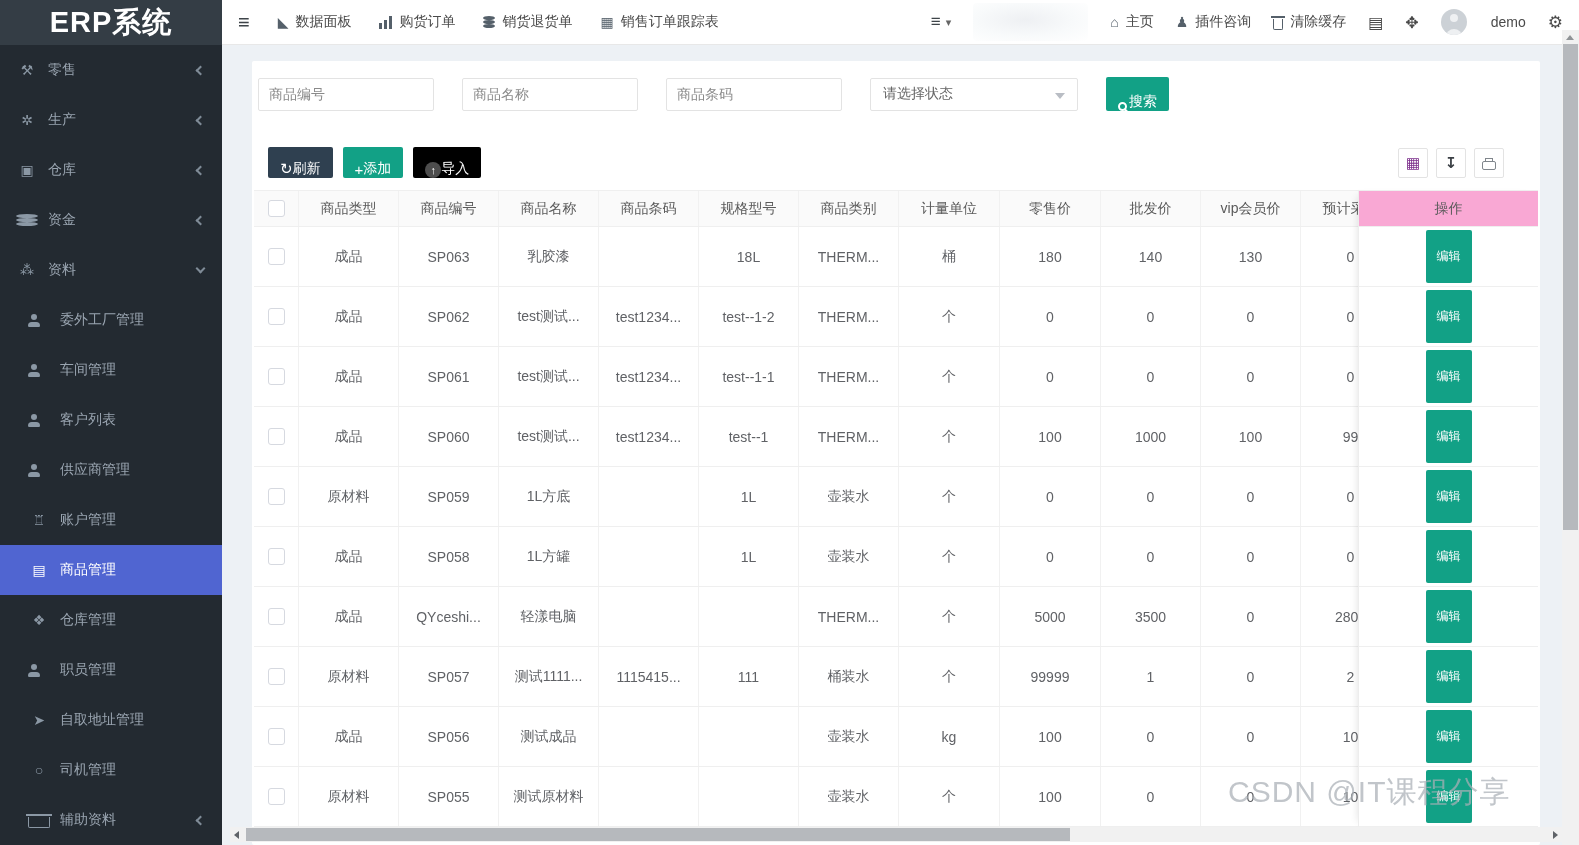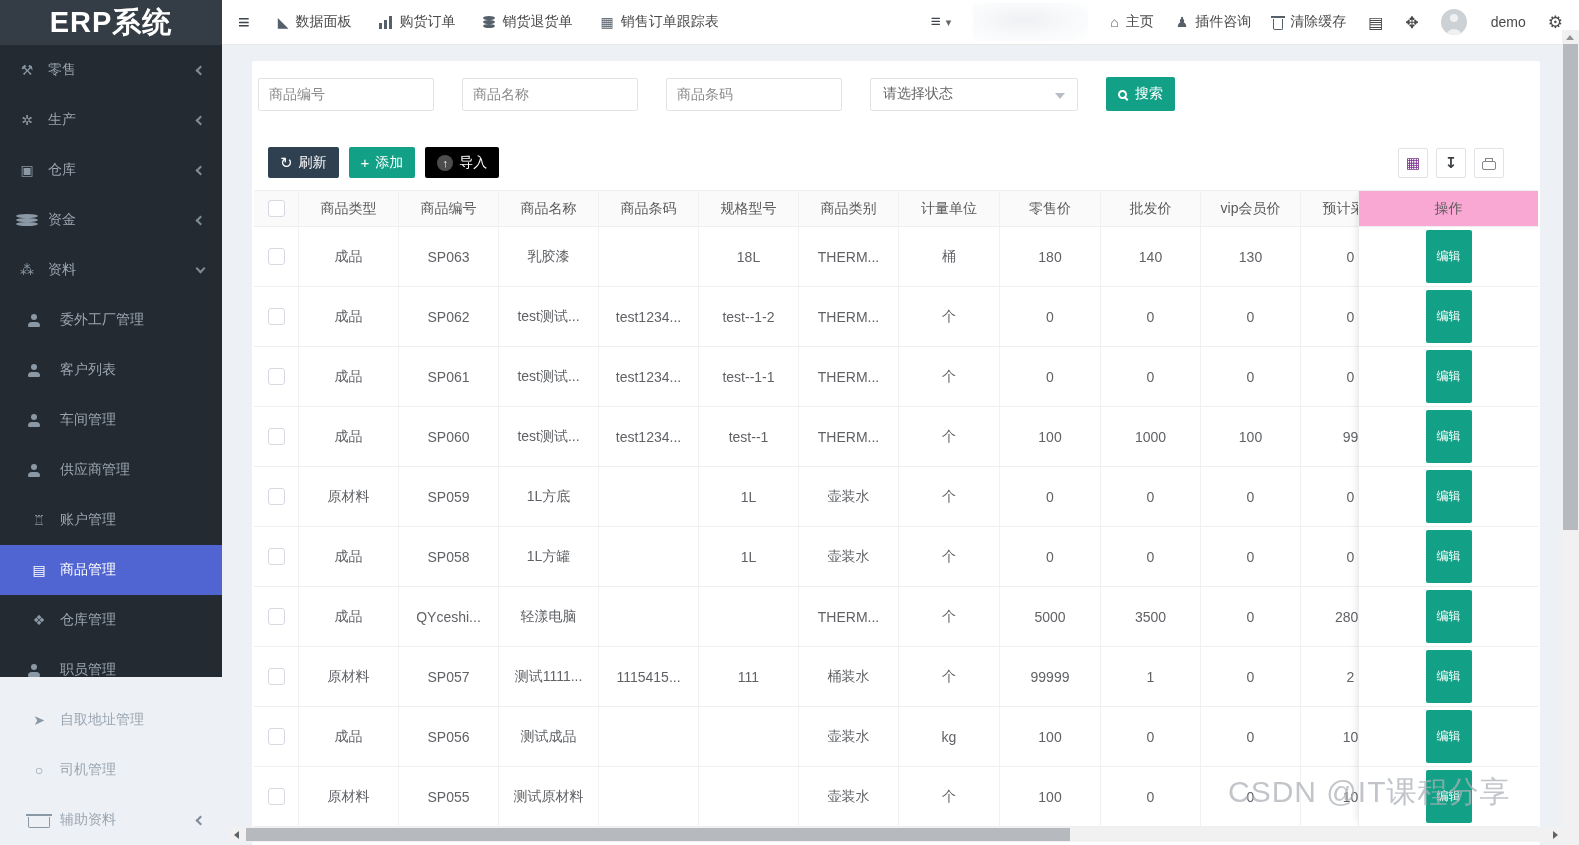--- a/index.html
+++ b/index.html
@@ -1,21 +1,21 @@
 <!DOCTYPE html>
 <html><head>
 <meta charset="utf-8">
 <style>
   html,body{margin:0;padding:0;background:#dfe3e8;}
   *{box-sizing:border-box;}
   #app{position:relative;width:1579px;height:845px;overflow:hidden;background:#edf1f5;
        font-family:"Liberation Sans","DejaVu Sans",sans-serif;font-size:14px;color:#444;}
 
   
-  .sidebar{position:absolute;left:0;top:0;width:222px;height:677px;background:#232a31;z-index:20;}
+  .sidebar{position:absolute;left:0;top:0;width:222px;height:845px;background:#232a31;z-index:20;}
   .logo{height:45px;background:#343d45;color:#fff;display:flex;align-items:center;justify-content:center;
         font-size:29px;font-weight:bold;letter-spacing:1px;}
   .side-item{height:50px;display:flex;align-items:center;padding:0 18px 0 16px;color:#9aa5b1;cursor:pointer;}
   .side-item.sub{padding-left:28px;}
   .side-item .s-icon{width:22px;flex:none;display:flex;align-items:center;justify-content:center;
         margin-right:10px;font-size:14px;color:#8b98a5;}
   .side-item.active{background:#5065d1;color:#fff;}
   .side-item.active .s-icon{color:#fff;}
   .chev{margin-left:auto;width:7px;height:7px;border-top:2px solid #7f8b97;border-right:2px solid #7f8b97;flex:none;}
   .chev.left{transform:rotate(-135deg);}
@@ -61,21 +61,21 @@
   .card{position:absolute;left:30px;top:15px;right:22px;bottom:0;background:#fff;border-radius:2px;padding:16px 2px 0 2px;}
 
   .filters{display:flex;align-items:center;gap:28px;padding-left:4px;}
   .f-input{width:176px;height:33px;border:1px solid #e3e3e3;border-radius:2px;padding:0 10px;font-size:14px;color:#333;outline:none;
            font-family:"Liberation Sans","DejaVu Sans",sans-serif;}
   .f-input::placeholder{color:#8a8a8a;opacity:1;}
   .f-select{width:208px;height:33px;border:1px solid #e3e3e3;border-radius:2px;display:flex;align-items:center;
             padding:0 12px;color:#666;position:relative;cursor:pointer;background:#fff;}
   .f-select .sel-caret{position:absolute;right:12px;top:14px;width:0;height:0;
             border-left:5px solid transparent;border-right:5px solid transparent;border-top:6px solid #b9bdc4;}
-  .btn{height:31px;padding:0 12px;border-radius:2px;color:#fff;font-size:14px;display:inline-flex;align-items:center;gap:6px;
+  .btn{height:31px;padding:0 12px;border-radius:2px;color:#fff;font-size:14px;display:inline-flex;align-items:flex-end;
        border:none;cursor:pointer;font-family:"Liberation Sans","DejaVu Sans",sans-serif;}
   .btn-search{background:#12a186;height:34px;}
   .toolbar{display:flex;align-items:center;gap:10px;margin-top:36px;padding:0 34px 0 14px;}
   .btn-refresh{background:#2f4050;}
   .btn-add{background:#12a186;}
   .btn-import{background:#000000;}
   .b-ic{font-size:15px;display:flex;align-items:center;}
   .tool-right{margin-left:auto;display:flex;gap:8px;}
   .tool-ic{width:30px;height:30px;border:1px solid #e3e3e3;border-radius:2px;background:#fff;display:flex;
            align-items:center;justify-content:center;cursor:pointer;font-size:15px;}
@@ -154,27 +154,27 @@
         </div>
 
         <div class="side-item sub">
           <span class="s-icon i-user"></span>
           <span>委外工厂管理</span>
 
         </div>
 
         <div class="side-item sub">
           <span class="s-icon i-user"></span>
+          <span>车间管理</span>
+
+        </div>
+
+        <div class="side-item sub">
+          <span class="s-icon i-user"></span>
           <span>客户列表</span>
-
-        </div>
-
-        <div class="side-item sub">
-          <span class="s-icon i-user"></span>
-          <span>车间管理</span>
 
         </div>
 
         <div class="side-item sub">
           <span class="s-icon i-user"></span>
           <span>供应商管理</span>
 
         </div>
 
         <div class="side-item sub">

